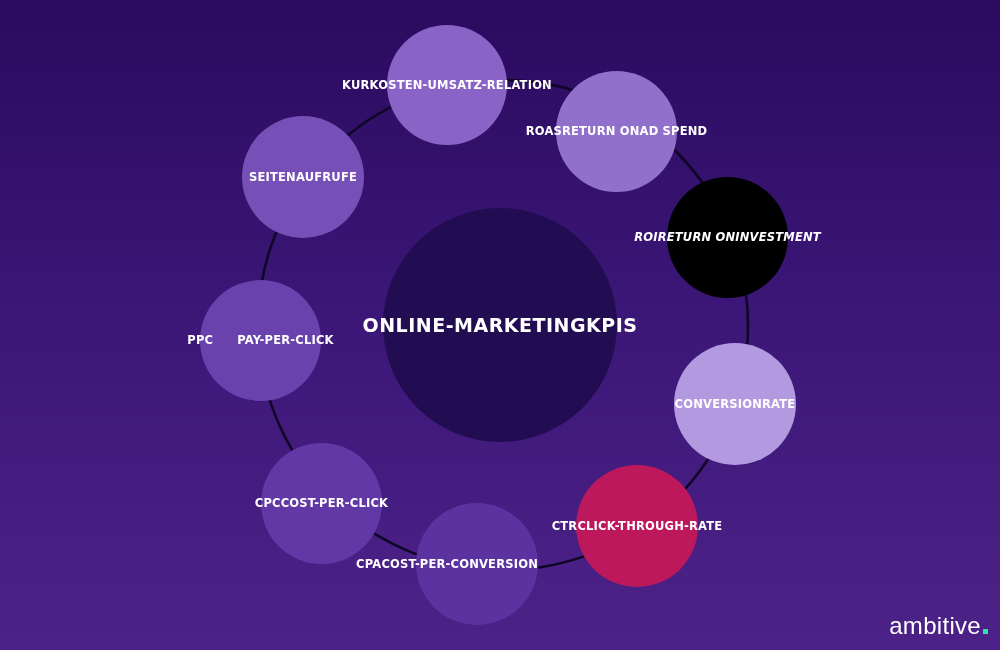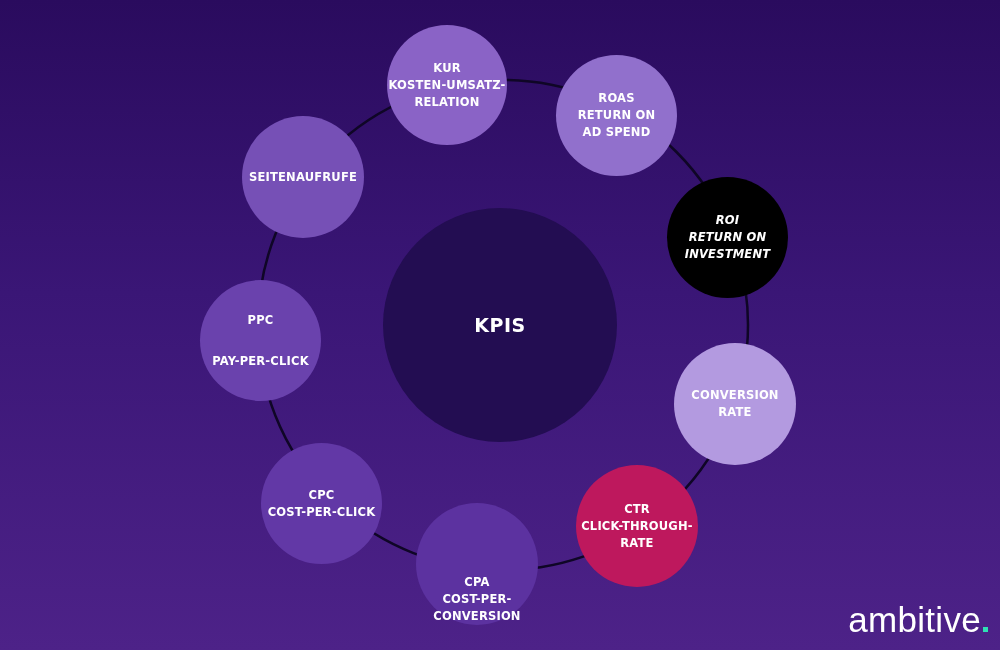--- a/index.html
+++ b/index.html
@@ -4,52 +4,53 @@
 <style>
   html, body { margin: 0; padding: 0; }
   body {
     width: 1000px; height: 650px; overflow: hidden; position: relative;
     background: linear-gradient(180deg, #2a0b5e 0%, #3a1676 45%, #4d2288 100%);
     font-family: "DejaVu Sans", sans-serif;
   }
   .orbit { position: absolute; left: 0; top: 0; width: 1000px; height: 650px; }
   .node {
     position: absolute; border-radius: 50%;
-    display: flex; flex-direction: column; align-items: center; justify-content: center;
+    display: flex; align-items: center; justify-content: center;
     color: #ffffff; font-weight: bold; text-align: center;
   }
   .node .line { font-size: 11.5px; line-height: 17px; letter-spacing: 0.2px; white-space: nowrap; }
   .center-node { background: #230d52; }
   .center-node .line { font-size: 19px; line-height: 27px; letter-spacing: 0.5px; }
   .logo {
     position: absolute; right: 12px; bottom: 10px;
-    font-family: "Liberation Sans", sans-serif; font-size: 35px; color: #ffffff;
+    font-family: "Liberation Sans", sans-serif; font-size: 24px; color: #ffffff;
     letter-spacing: 0.3px;
     margin-top: 32px;
   }
   .logo .dot { display: inline-block; width: 5px; height: 5px; background: #2ee0b4; margin-left: 2px; }
 </style>
 </head>
 <body>
 
 <svg class="orbit" viewBox="0 0 1000 650">
   <circle cx="503" cy="325" r="245" fill="none" stroke="#0f0626" stroke-width="2.5"></circle>
 </svg>
 
 <div class="node center-node" style="left:383px; top:208px; width:234px; height:234px;">
+  <div class="line">ONLINE-MARKETING</div>
   <div class="line">KPIS</div>
 </div>
 
 <div class="node" style="left:387px; top:25px; width:120px; height:120px; background:#8a63c6;">
   <div class="line">KUR</div>
   <div class="line">KOSTEN-UMSATZ-</div>
   <div class="line">RELATION</div>
 </div>
 
-<div class="node" style="left:556px; top:55px; width:121px; height:121px; background:#9170cc;">
+<div class="node" style="left:556px; top:71px; width:121px; height:121px; background:#9170cc;">
   <div class="line">ROAS</div>
   <div class="line">RETURN ON</div>
   <div class="line">AD SPEND</div>
 </div>
 
 <div class="node" style="left:667px; top:177px; width:121px; height:121px; background:#000000;font-style:italic;">
   <div class="line">ROI</div>
   <div class="line">RETURN ON</div>
   <div class="line">INVESTMENT</div>
 </div>

